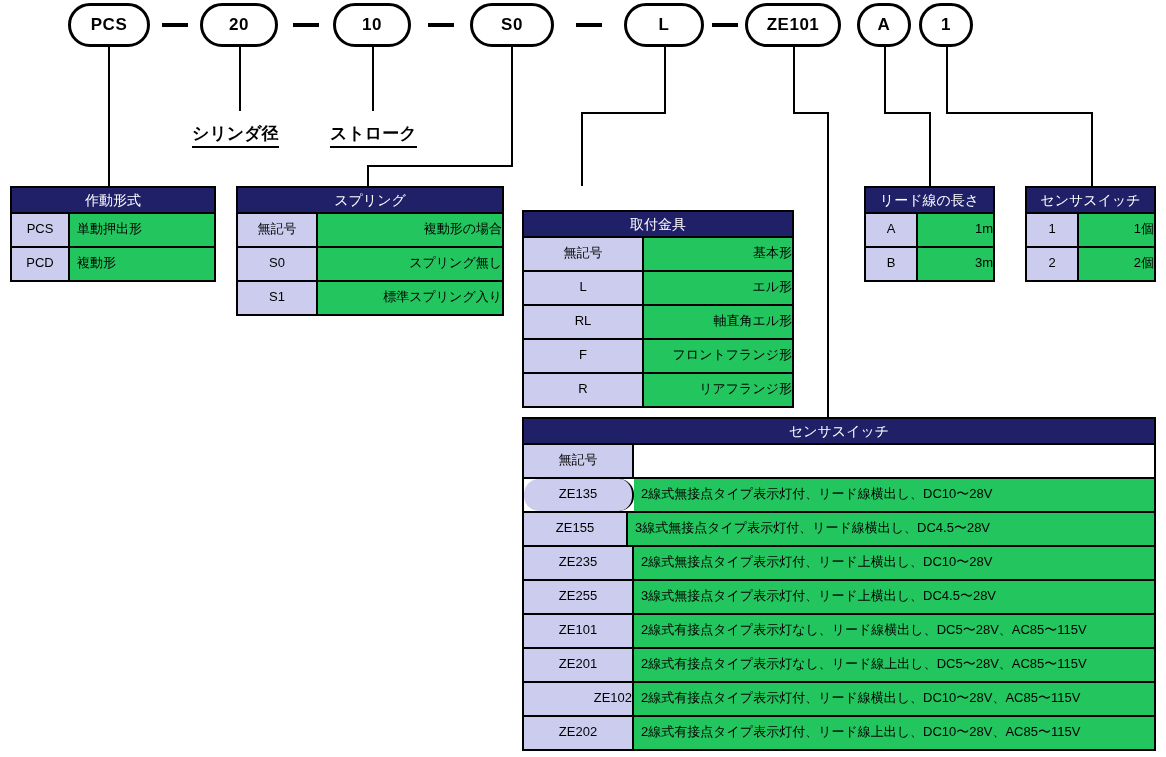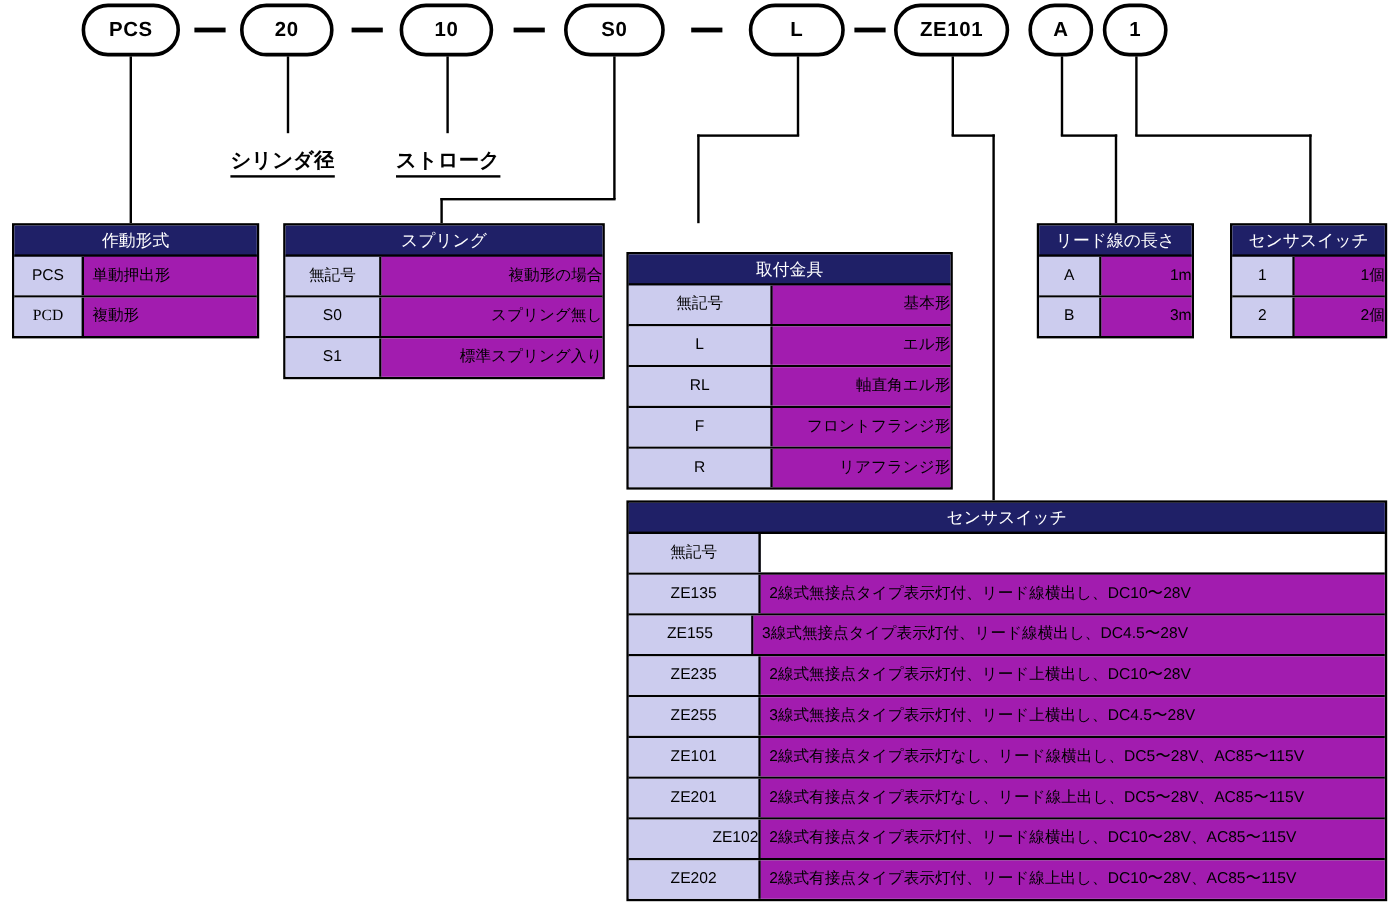--- a/index.html
+++ b/index.html
@@ -70,21 +70,21 @@
     background:#ccccee;
     text-align:center;
     font-size:13px;
     line-height:30px;
     height:32px;
     border-right:2px solid #000;
     box-sizing:border-box;
     flex:none;
   }
   .tdesc{
-    background:#a21caf;
+    background:#22c55e;
     font-size:13px;
     line-height:30px;
     height:32px;
     box-sizing:border-box;
     flex:1 1 auto;
     white-space:nowrap;
     overflow:hidden;
   }
   .ctr{text-align:right;}
   .lft{text-align:left;padding-left:7px;}
@@ -139,21 +139,21 @@
   <div class="cap" style="left:192px;top:122px;">シリンダ径</div>
   <div class="cap" style="left:330px;top:122px;">ストローク</div>
 
   <div class="tbl" style="left:10px;top:186px;width:206px;">
       <div class="thead">作動形式</div>
       <div class="trow">
         <div class="tcode" style="width: 58px;">PCS</div>
         <div class="tdesc lft">単動押出形</div>
       </div>
       <div class="trow">
-        <div class="tcode" style="width: 58px; font-family: Liberation Serif, serif;">PCD</div>
+        <div class="tcode" style="width: 58px;">PCD</div>
         <div class="tdesc lft">複動形</div>
       </div>
     </div>
 
   <div class="tbl" style="left:236px;top:186px;width:268px;">
       <div class="thead">スプリング</div>
       <div class="trow">
         <div class="tcode" style="width: 80px;">無記号</div>
         <div class="tdesc ctr">複動形の場合</div>
       </div>
@@ -214,21 +214,21 @@
         <div class="tdesc ctr">2個</div>
       </div>
     </div>
 
   <div class="tbl" style="left:522px;top:417px;width:634px;">
       <div class="thead">センサスイッチ</div>
       <div class="trow">
         <div class="tcode" style="width: 110px;">無記号</div>
       </div>
       <div class="trow">
-        <div class="tcode" style="width: 110px;">ZE135</div>
+        <div class="tcode" style="width: 110px; border-radius: 15px;">ZE135</div>
         <div class="tdesc lft">2線式無接点タイプ表示灯付、リード線横出し、DC10〜28V</div>
       </div>
       <div class="trow">
         <div class="tcode" style="width: 104px;">ZE155</div>
         <div class="tdesc lft">3線式無接点タイプ表示灯付、リード線横出し、DC4.5〜28V</div>
       </div>
       <div class="trow">
         <div class="tcode" style="width: 110px;">ZE235</div>
         <div class="tdesc lft">2線式無接点タイプ表示灯付、リード上横出し、DC10〜28V</div>
       </div>

